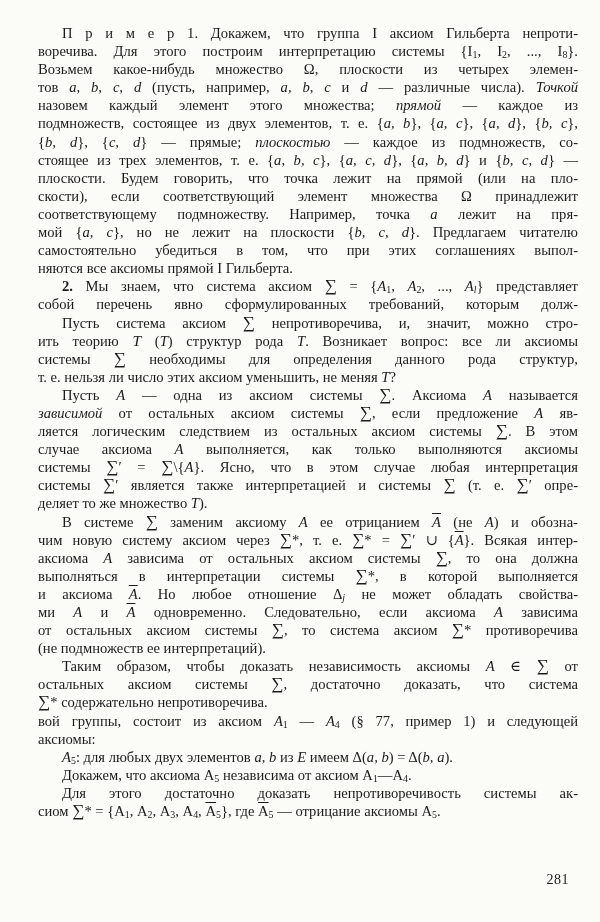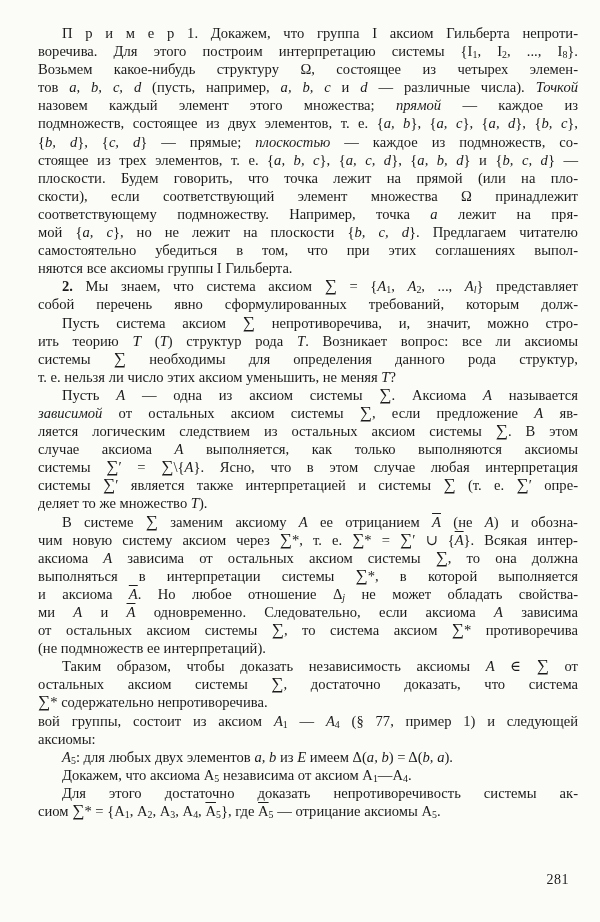--- a/index.html
+++ b/index.html
@@ -51,32 +51,32 @@
     letter-spacing:0.5px;
   }
 </style>
 </head>
 <body>
 
 <div class="page">
   <div class="text-block" id="text-block">
       <div class="ln ind">П р и м е р 1. Докажем, что группа I аксиом Гильберта непроти-</div>
       <div class="ln">воречива. Для этого построим интерпретацию системы {I<sub>1</sub>, I<sub>2</sub>, ..., I<sub>8</sub>}.</div>
-      <div class="ln">Возьмем какое-нибудь структуру Ω, состоящее из четырех элемен-</div>
+      <div class="ln">Возьмем какое-нибудь множество Ω, плоскости из четырех элемен-</div>
       <div class="ln">тов <i>a, b, c, d</i> (пусть, например, <i>a, b, c</i> и <i>d</i> — различные числа). <i>Точкой</i></div>
       <div class="ln">назовем каждый элемент этого множества; <i>прямой</i> — каждое из</div>
       <div class="ln">подмножеств, состоящее из двух элементов, т. е. {<i>a, b</i>}, {<i>a, c</i>}, {<i>a, d</i>}, {<i>b, c</i>},</div>
       <div class="ln">{<i>b, d</i>}, {<i>c, d</i>} — прямые; <i>плоскостью</i> — каждое из подмножеств, со-</div>
       <div class="ln">стоящее из трех элементов, т. е. {<i>a, b, c</i>}, {<i>a, c, d</i>}, {<i>a, b, d</i>} и {<i>b, c, d</i>} —</div>
       <div class="ln">плоскости. Будем говорить, что точка лежит на прямой (или на пло-</div>
       <div class="ln">скости), если соответствующий элемент множества Ω принадлежит</div>
       <div class="ln">соответствующему подмножеству. Например, точка <i>a</i> лежит на пря-</div>
       <div class="ln">мой {<i>a, c</i>}, но не лежит на плоскости {<i>b, c, d</i>}. Предлагаем читателю</div>
       <div class="ln">самостоятельно убедиться в том, что при этих соглашениях выпол-</div>
-      <div class="ln end">няются все аксиомы группы I Гильберта.</div>
+      <div class="ln end">няются все аксиомы прямой I Гильберта.</div>
       <div class="ln ind"><b>2.</b> Мы знаем, что система аксиом <span class="sum">∑</span> = {<i>A</i><sub>1</sub>, <i>A</i><sub>2</sub>, ..., <i>A</i><sub><i>l</i></sub>} представляет</div>
       <div class="ln">собой перечень явно сформулированных требований, которым долж-</div>
       <div class="ln ind">Пусть система аксиом <span class="sum">∑</span> непротиворечива, и, значит, можно стро-</div>
       <div class="ln">ить теорию <span class="scr">T</span> (<i>T</i>) структур рода <i>T</i>. Возникает вопрос: все ли аксиомы</div>
       <div class="ln">системы <span class="sum">∑</span> необходимы для определения данного рода структур,</div>
       <div class="ln end">т. е. нельзя ли число этих аксиом уменьшить, не меняя <i>T</i>?</div>
       <div class="ln ind">Пусть <i>A</i> — одна из аксиом системы <span class="sum">∑</span>. Аксиома <i>A</i> называется</div>
       <div class="ln"><i>зависимой</i> от остальных аксиом системы <span class="sum">∑</span>, если предложение <i>A</i> яв-</div>
       <div class="ln">ляется логическим следствием из остальных аксиом системы <span class="sum">∑</span>. В этом</div>
       <div class="ln">случае аксиома <i>A</i> выполняется, как только выполняются аксиомы</div>

